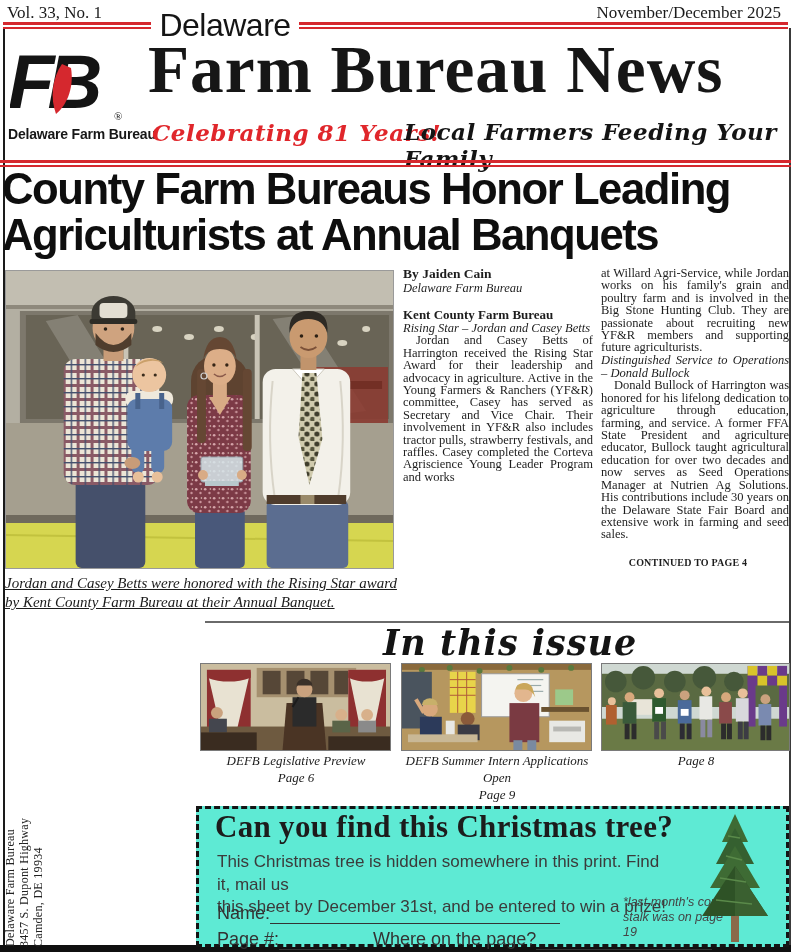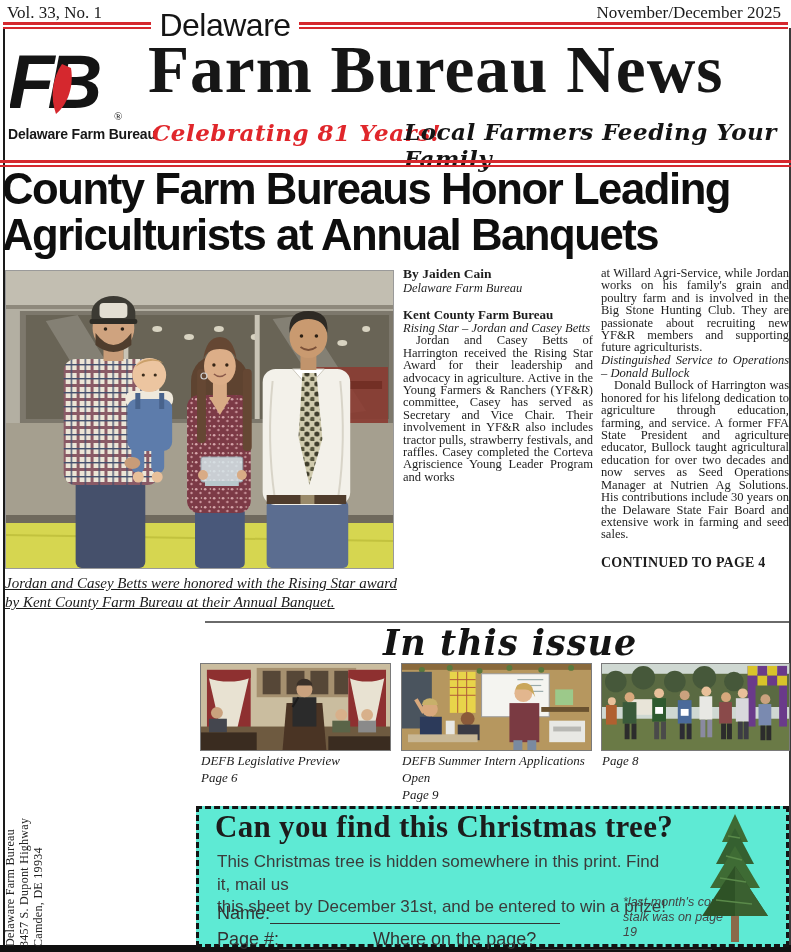--- a/index.html
+++ b/index.html
@@ -38,28 +38,28 @@
   .col{top:267px;text-align:justify;font-size:12.5px;line-height:12.4px;color:#1d1d1d;}
   .col2{left:403px;width:190px;}
   .col3{left:601px;width:188px;}
   .byline{font-weight:700;font-size:13.5px;line-height:14px;}
   .byorg{font-style:italic;line-height:14px;margin-bottom:1px;}
   p.bp{margin:0;text-indent:13px;}
   p.bp0{margin:0;text-indent:0;}
   .subhead{font-weight:700;font-size:13px;margin-top:13px;line-height:13.5px;}
   .subital{font-style:italic;margin-top:0;line-height:12.8px;}
   .subital2{font-style:italic;margin-top:13px;line-height:12.8px;}
-  .continued{font-weight:700;font-size:14px;margin-top:16px;text-align:left;padding-right:14px;letter-spacing:.2px;}
+  .continued{font-weight:700;font-size:10px;margin-top:16px;text-align:center;padding-right:14px;letter-spacing:.2px;}
   
   .iti-rule{left:205px;width:584px;top:621px;border-top:2px solid #6a6a6a;}
   .iti-head{left:383px;top:622px;font-size:35px;letter-spacing:1px;color:#141414;}
   .thumb{top:663px;height:88px;border:1px solid #7a7a7a;box-sizing:border-box;background:#cfc8b8;}
   .thumb svg{display:block;width:100%;height:100%;}
   .t1{left:200px;width:191px;} .t2{left:401px;width:191px;} .t3{left:601px;width:189px;}
-  .tcap{top:753px;font-style:italic;font-size:13px;line-height:1.3;color:#1c1c1c;}
+  .tcap{top:753px;font-style:italic;font-size:13px;line-height:1.3;color:#1c1c1c;text-align:center;}
   .tc1{left:201px;width:190px;} .tc2{left:402px;width:190px;} .tc3{left:602px;width:188px;}
   
   .contest{left:196px;top:806px;width:593px;height:141px;background:#5eead4;
            border:3px dashed #141414;box-sizing:border-box;}
   .contest .in{position:absolute;}
   .c-title{left:16px;top:0px;font-family:"Liberation Serif",serif;font-weight:700;font-size:31px;
            letter-spacing:.3px;color:#1c1c1c;white-space:nowrap;}
   .c-body{left:18px;top:42px;width:450px;font-family:"Liberation Sans",sans-serif;
           font-size:17px;line-height:1.33;color:#3b3b3b;}
   .c-note{left:424px;top:86px;width:102px;font-family:"Liberation Sans",sans-serif;font-style:italic;

